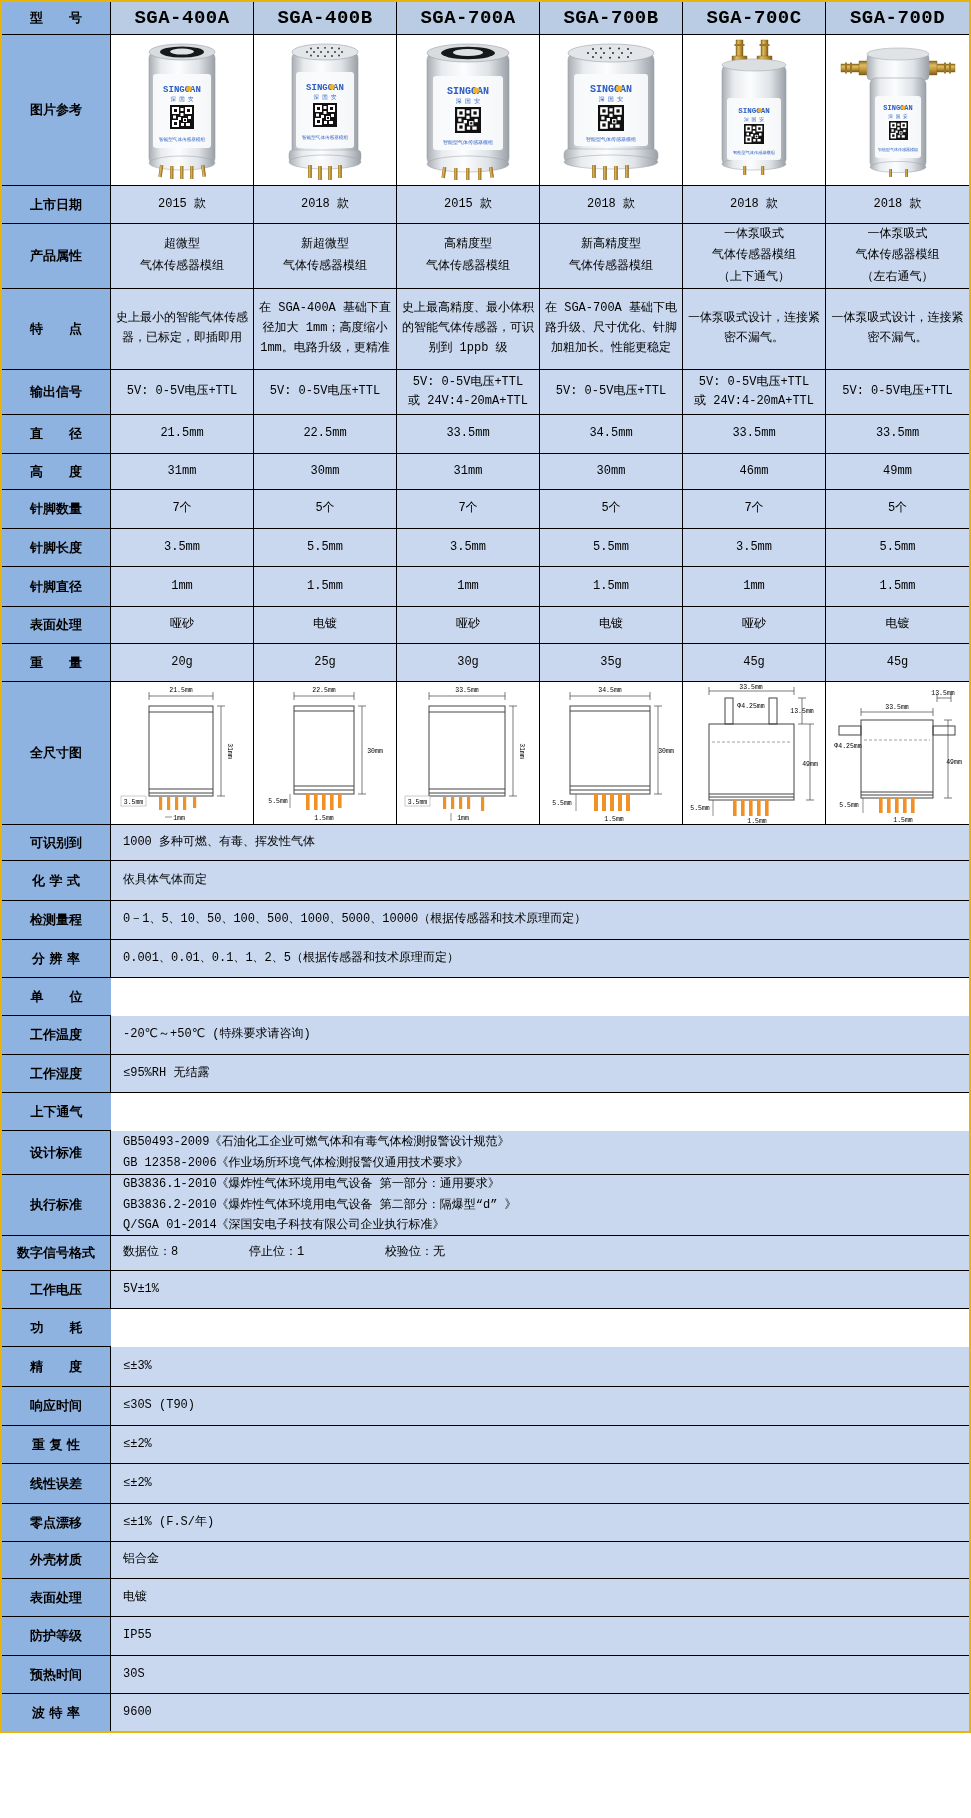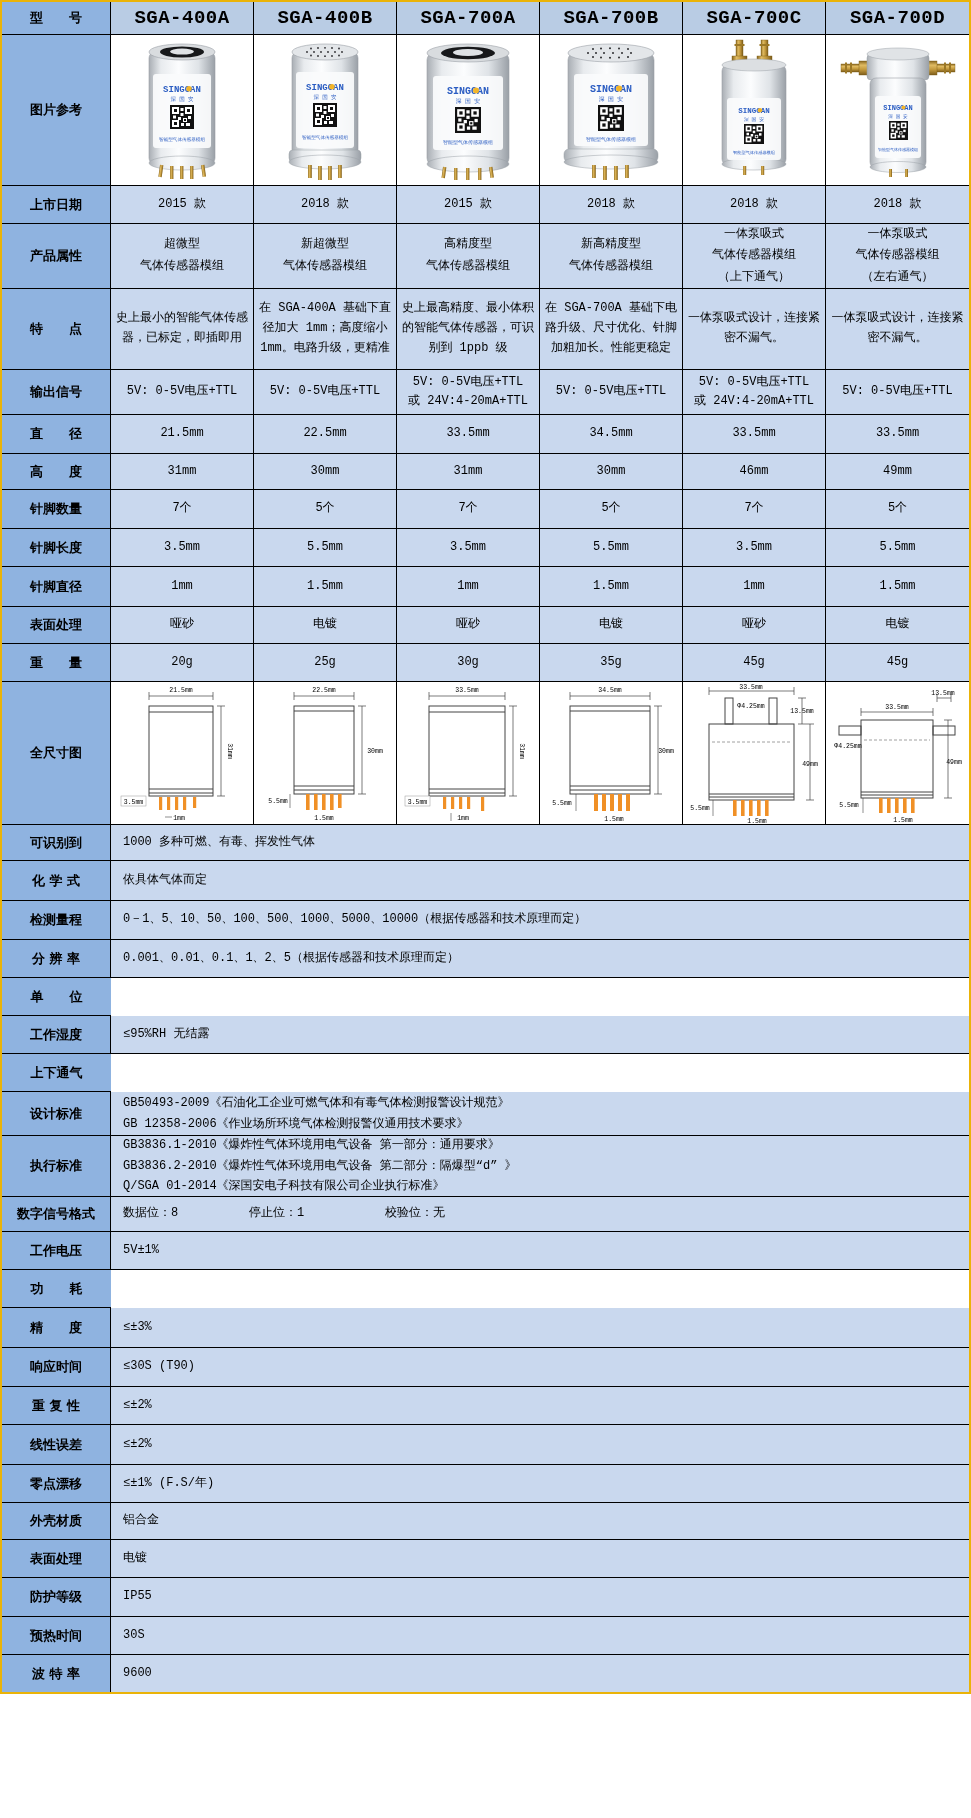--- a/index.html
+++ b/index.html
@@ -644,20 +644,24 @@
     <div class="cell lbl">检测量程</div>
     <div class="cell val fval">0－1、5、10、50、100、500、1000、5000、10000（根据传感器和技术原理而定）</div>
   </div>
   <div class="frow" style="height:38px">
     <div class="cell lbl">分 辨 率</div>
     <div class="cell val fval">0.001、0.01、0.1、1、2、5（根据传感器和技术原理而定）</div>
   </div>
   <div class="frow" style="height:38px">
     <div class="cell lbl">单　　位</div>
   </div>
+  <div class="frow" style="height:39px">
+    <div class="cell lbl">工作温度</div>
+    <div class="cell val fval">-20℃～+50℃ (特殊要求请咨询)</div>
+  </div>
   <div class="frow" style="height:38px">
     <div class="cell lbl">工作湿度</div>
     <div class="cell val fval">≤95%RH 无结露</div>
   </div>
   <div class="frow" style="height:38px">
     <div class="cell lbl">上下通气</div>
   </div>
   <div class="frow" style="height:44px">
     <div class="cell lbl">设计标准</div>
     <div class="cell val fval" style="line-height:1.7">GB50493-2009《石油化工企业可燃气体和有毒气体检测报警设计规范》

